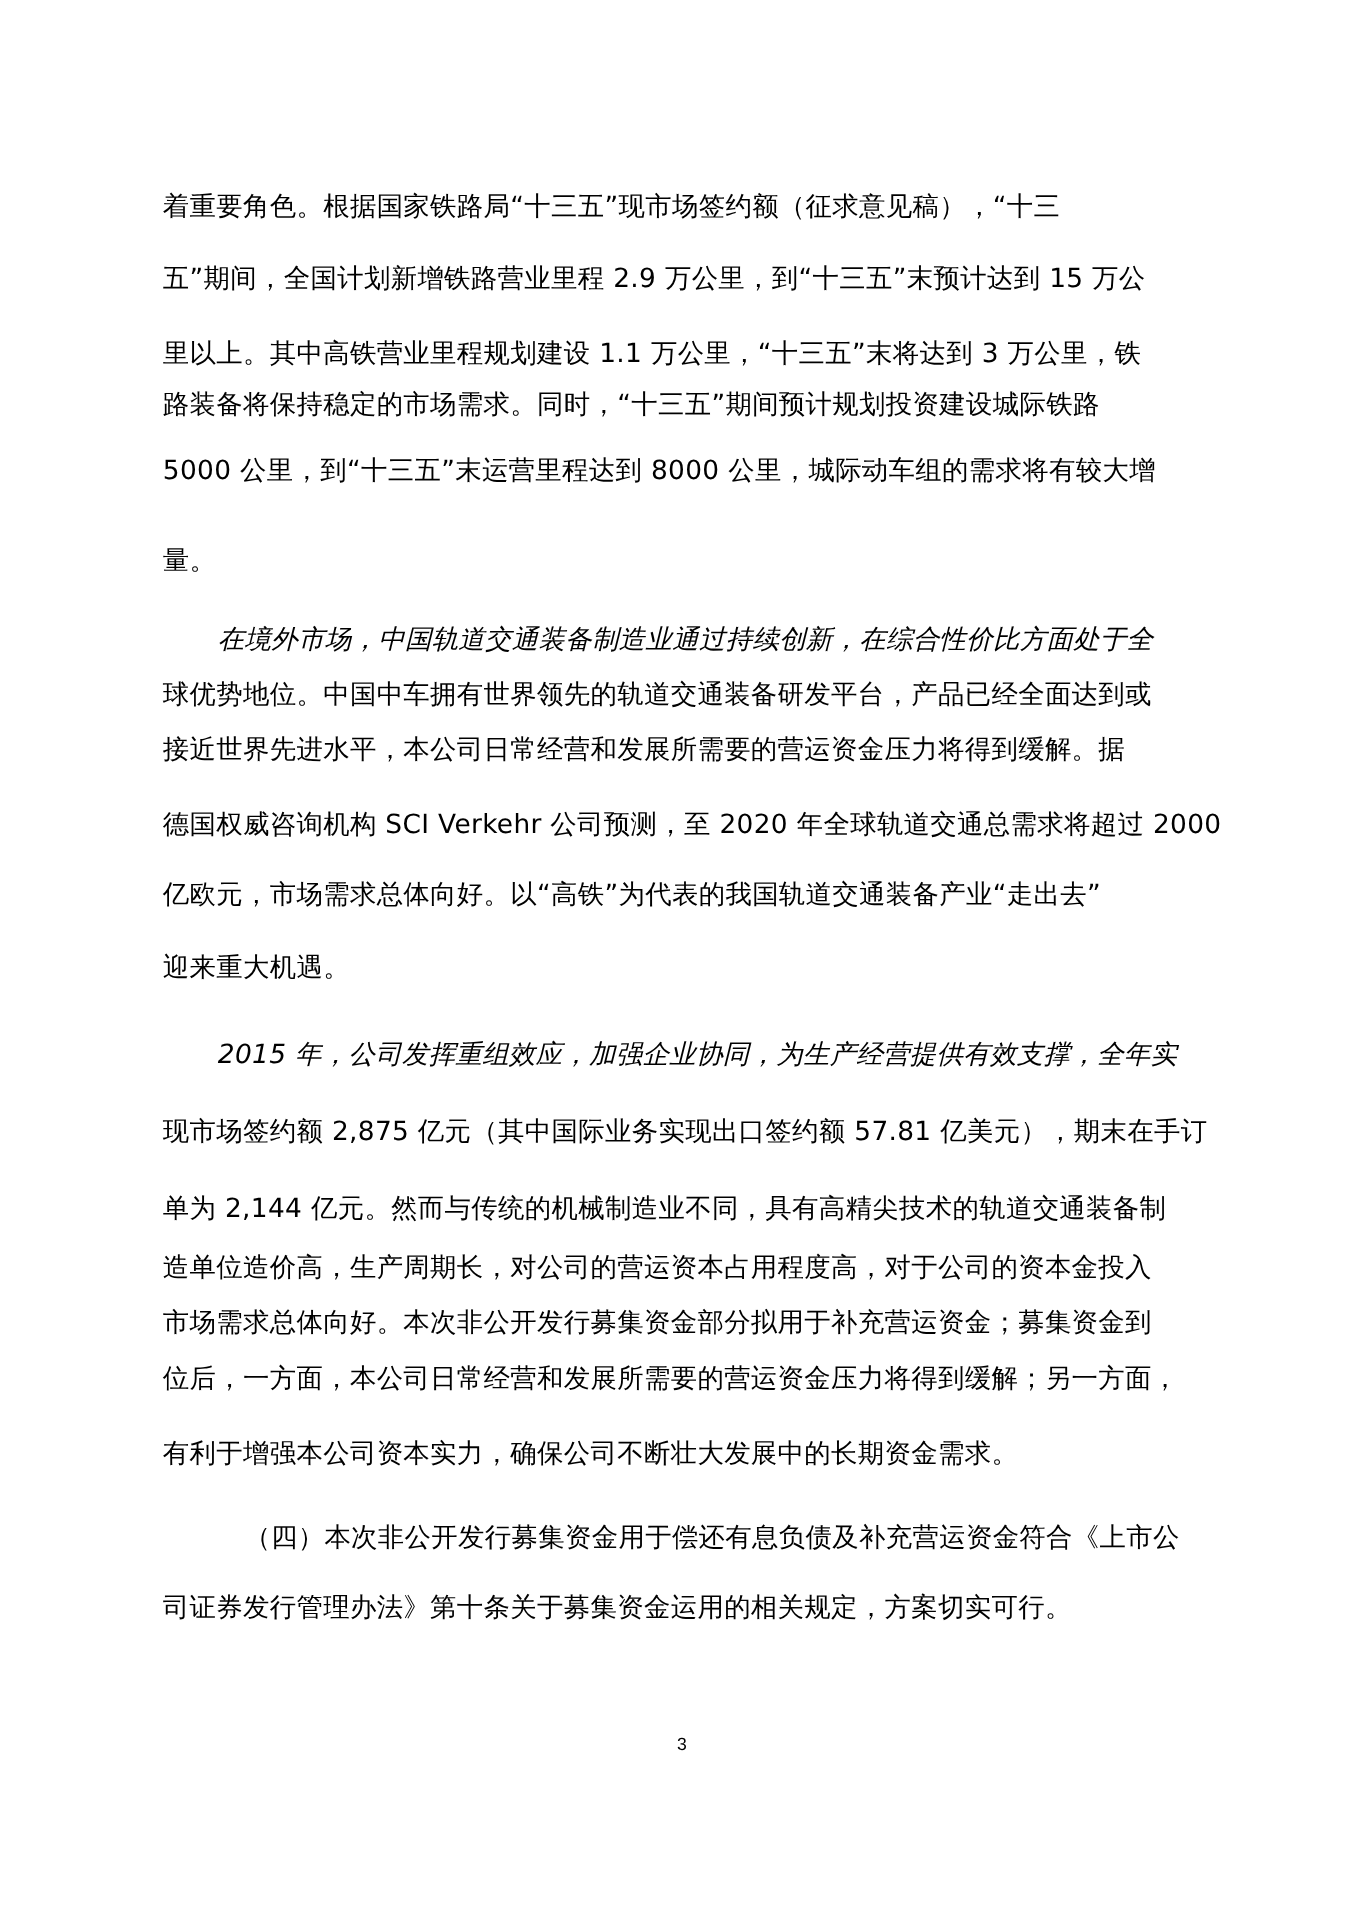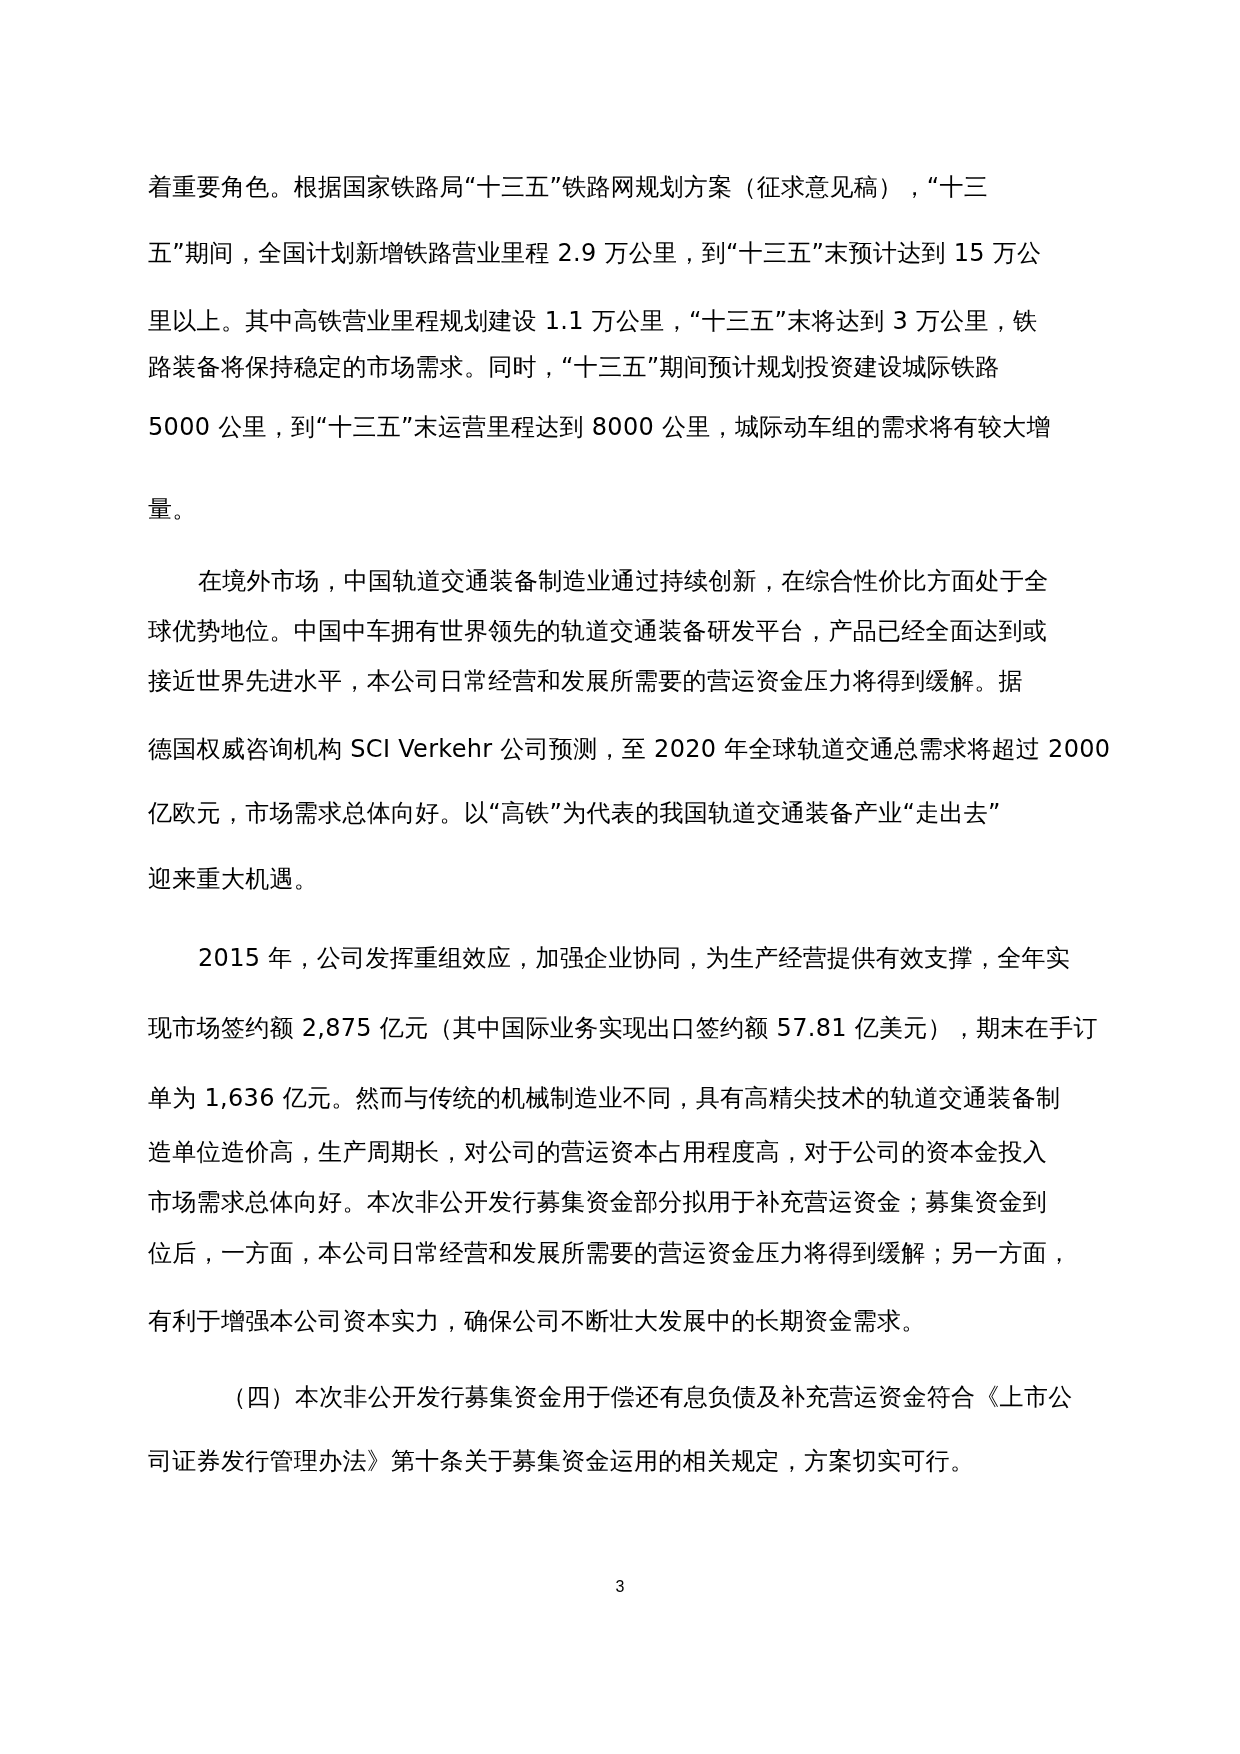--- a/index.html
+++ b/index.html
@@ -1,44 +1,44 @@
 <!DOCTYPE html>
 <html><head>
 <meta charset="utf-8">
 <style>
   html, body { margin:0; padding:0; background:#ffffff; }
   body { width:1240px; height:1754px; position:relative; overflow:hidden;
          font-family:"DejaVu Sans","Liberation Serif",serif; color:#000; }
   .line { position:absolute; left:148px; white-space:nowrap; font-size:24px; line-height:30px; letter-spacing:0.3px; }
-  .indent { left:198px; }
+  .indent { left:198px;font-style:italic; }
   .indent2 { left:222px;text-align:center; }
   .pagenum { position:absolute; left:0; width:1240px; text-align:center; top:1578px;
              font-family:"Liberation Sans",sans-serif; font-size:16px; }
 </style>
 </head>
 <body>
 
 <div>
-  <div class="line" style="top:172px">着重要角色。根据国家铁路局“十三五”铁路网规划方案（征求意见稿），“十三</div>
+  <div class="line" style="top:172px">着重要角色。根据国家铁路局“十三五”现市场签约额（征求意见稿），“十三</div>
   <div class="line" style="top:238px">五”期间，全国计划新增铁路营业里程 2.9 万公里，到“十三五”末预计达到 15 万公</div>
   <div class="line" style="top:306px">里以上。其中高铁营业里程规划建设 1.1 万公里，“十三五”末将达到 3 万公里，铁</div>
   <div class="line" style="top:352px">路装备将保持稳定的市场需求。同时，“十三五”期间预计规划投资建设城际铁路</div>
   <div class="line" style="top:412px">5000 公里，到“十三五”末运营里程达到 8000 公里，城际动车组的需求将有较大增</div>
   <div class="line" style="top:494px">量。</div>
 
   <div class="line indent" style="top:566px">在境外市场，中国轨道交通装备制造业通过持续创新，在综合性价比方面处于全</div>
   <div class="line" style="top:616px">球优势地位。中国中车拥有世界领先的轨道交通装备研发平台，产品已经全面达到或</div>
   <div class="line" style="top:666px">接近世界先进水平，本公司日常经营和发展所需要的营运资金压力将得到缓解。据</div>
   <div class="line" style="top:734px">德国权威咨询机构 SCI Verkehr 公司预测，至 2020 年全球轨道交通总需求将超过 2000</div>
   <div class="line" style="top:798px">亿欧元，市场需求总体向好。以“高铁”为代表的我国轨道交通装备产业“走出去”</div>
   <div class="line" style="top:864px">迎来重大机遇。</div>
 
   <div class="line indent" style="top:943px">2015 年，公司发挥重组效应，加强企业协同，为生产经营提供有效支撑，全年实</div>
   <div class="line" style="top:1013px">现市场签约额 2,875 亿元（其中国际业务实现出口签约额 57.81 亿美元），期末在手订</div>
-  <div class="line" style="top:1083px">单为 1,636 亿元。然而与传统的机械制造业不同，具有高精尖技术的轨道交通装备制</div>
+  <div class="line" style="top:1083px">单为 2,144 亿元。然而与传统的机械制造业不同，具有高精尖技术的轨道交通装备制</div>
   <div class="line" style="top:1137px">造单位造价高，生产周期长，对公司的营运资本占用程度高，对于公司的资本金投入</div>
   <div class="line" style="top:1187px">市场需求总体向好。本次非公开发行募集资金部分拟用于补充营运资金；募集资金到</div>
   <div class="line" style="top:1238px">位后，一方面，本公司日常经营和发展所需要的营运资金压力将得到缓解；另一方面，</div>
   <div class="line" style="top:1306px">有利于增强本公司资本实力，确保公司不断壮大发展中的长期资金需求。</div>
 
   <div class="line indent2" style="top:1382px">（四）本次非公开发行募集资金用于偿还有息负债及补充营运资金符合《上市公</div>
   <div class="line" style="top:1446px">司证券发行管理办法》第十条关于募集资金运用的相关规定，方案切实可行。</div>
 
   <div class="pagenum">3</div>
 </div>

